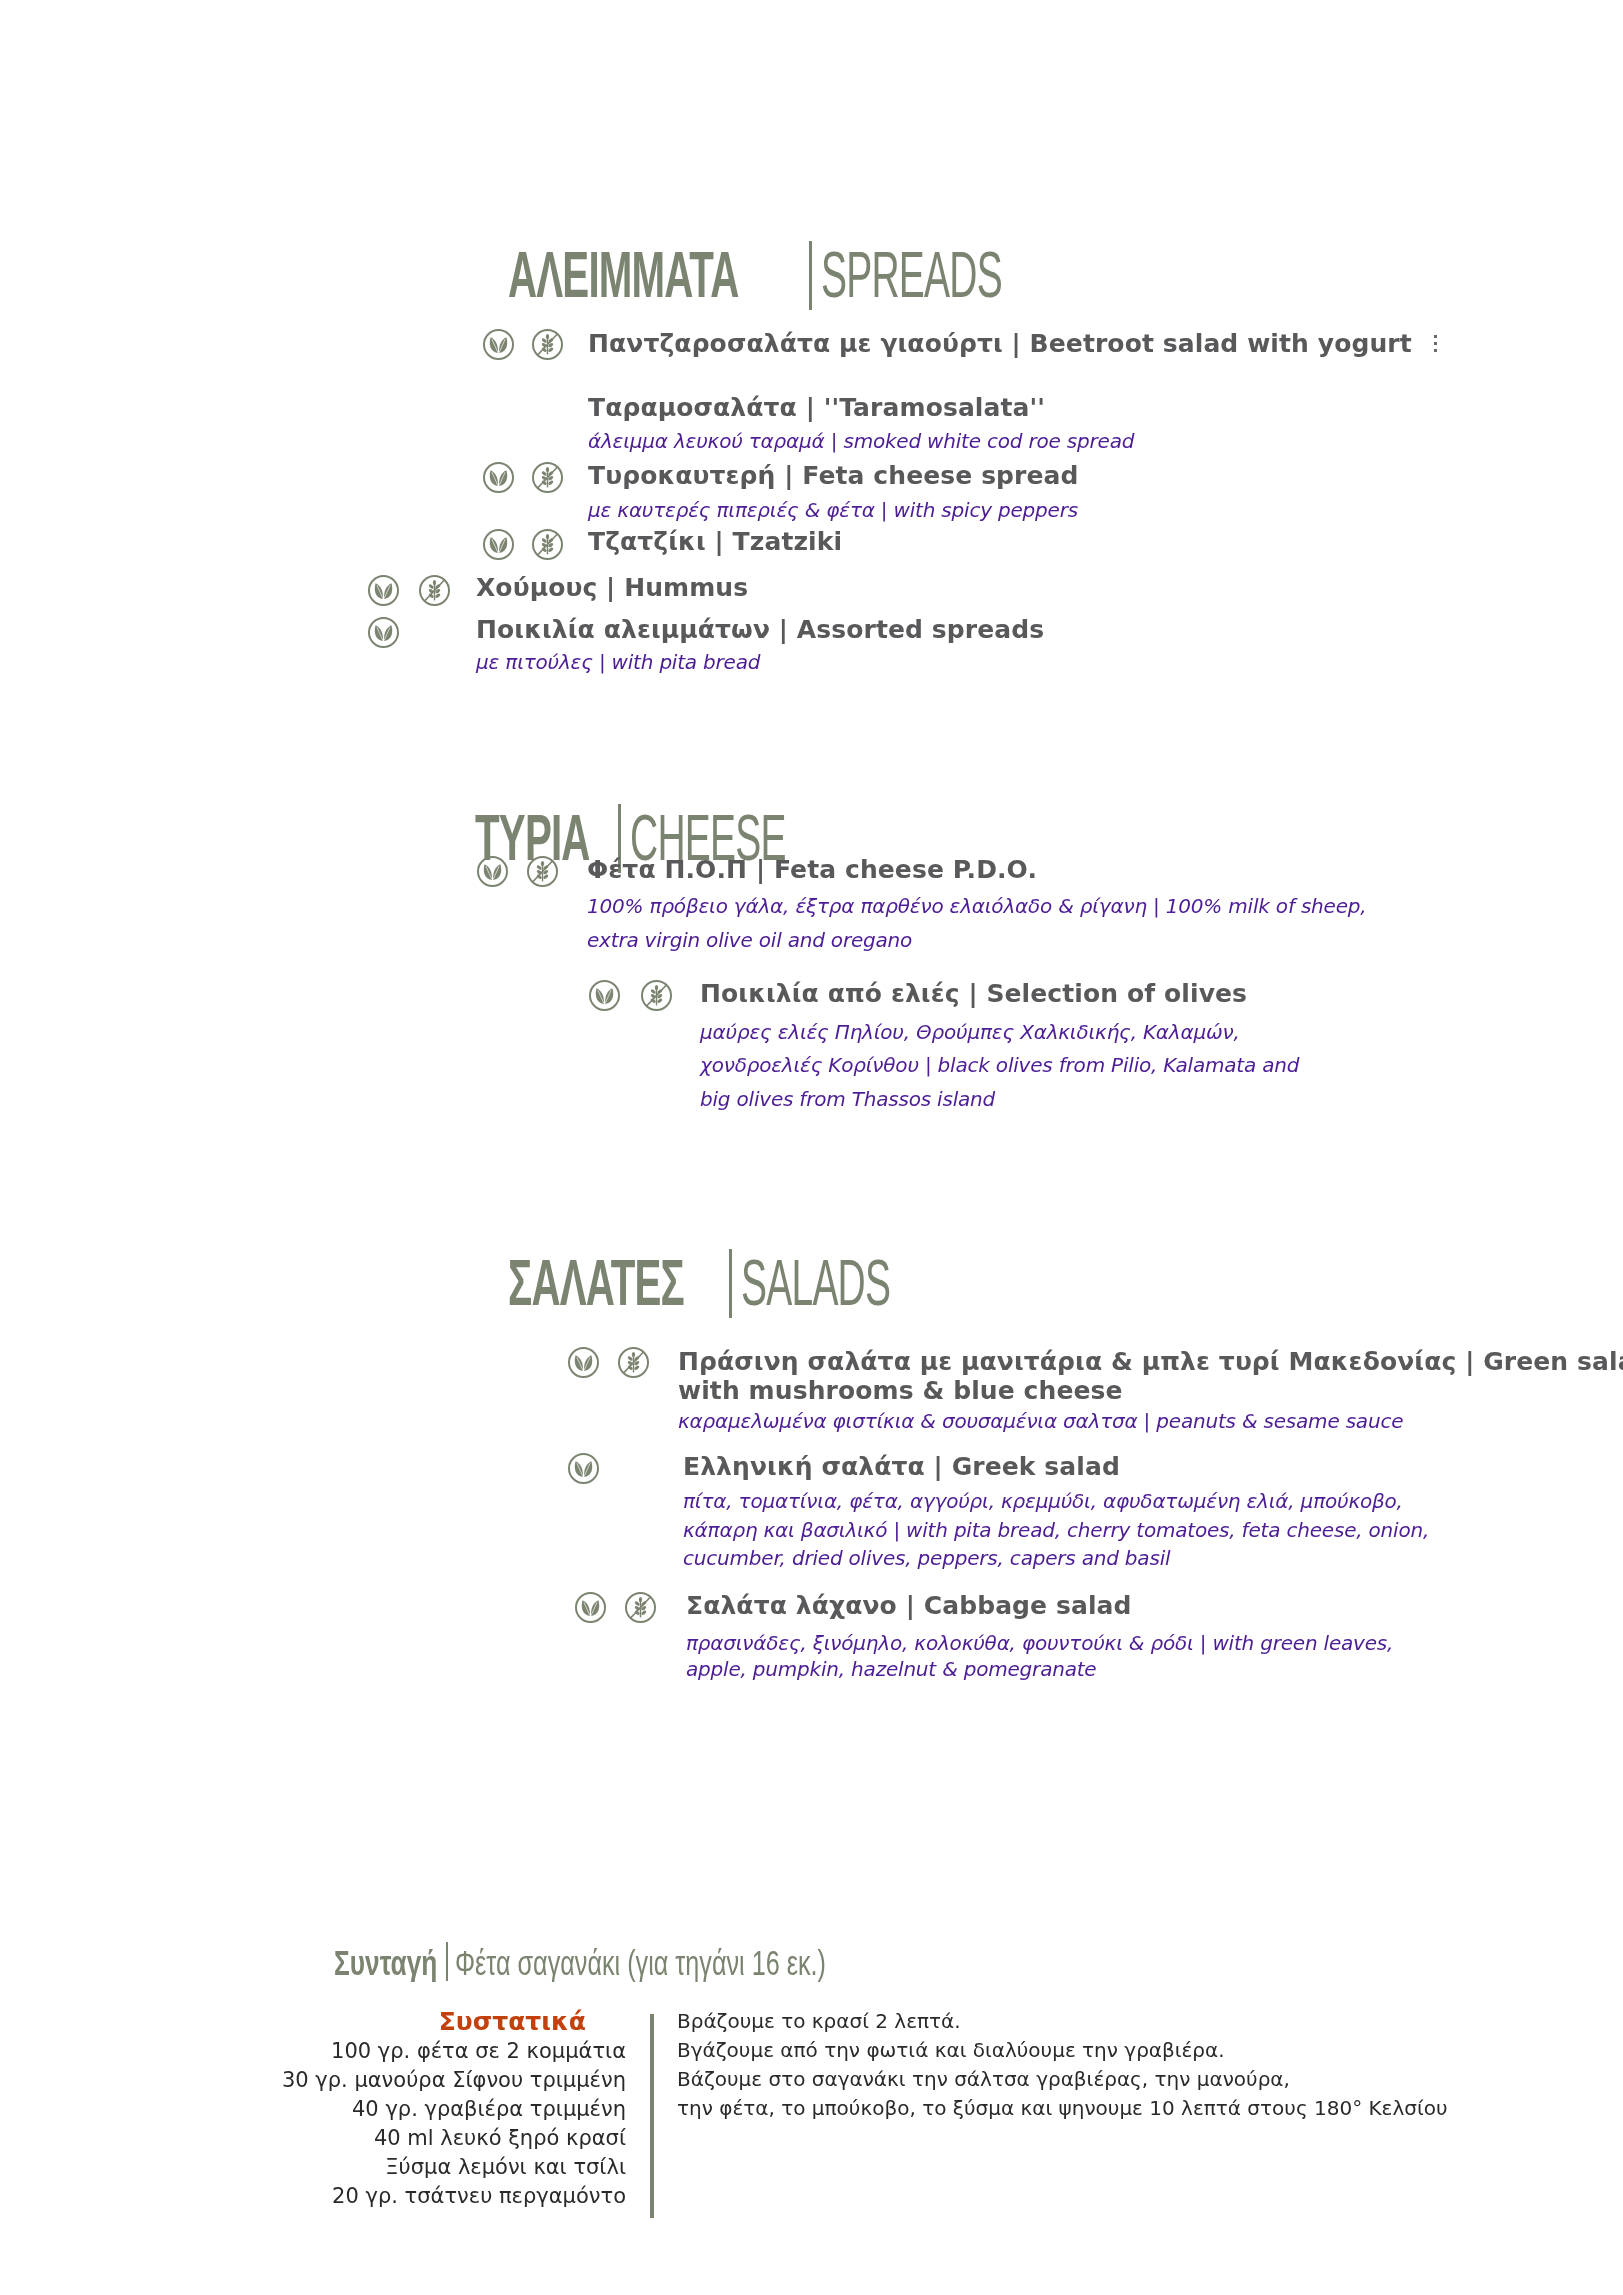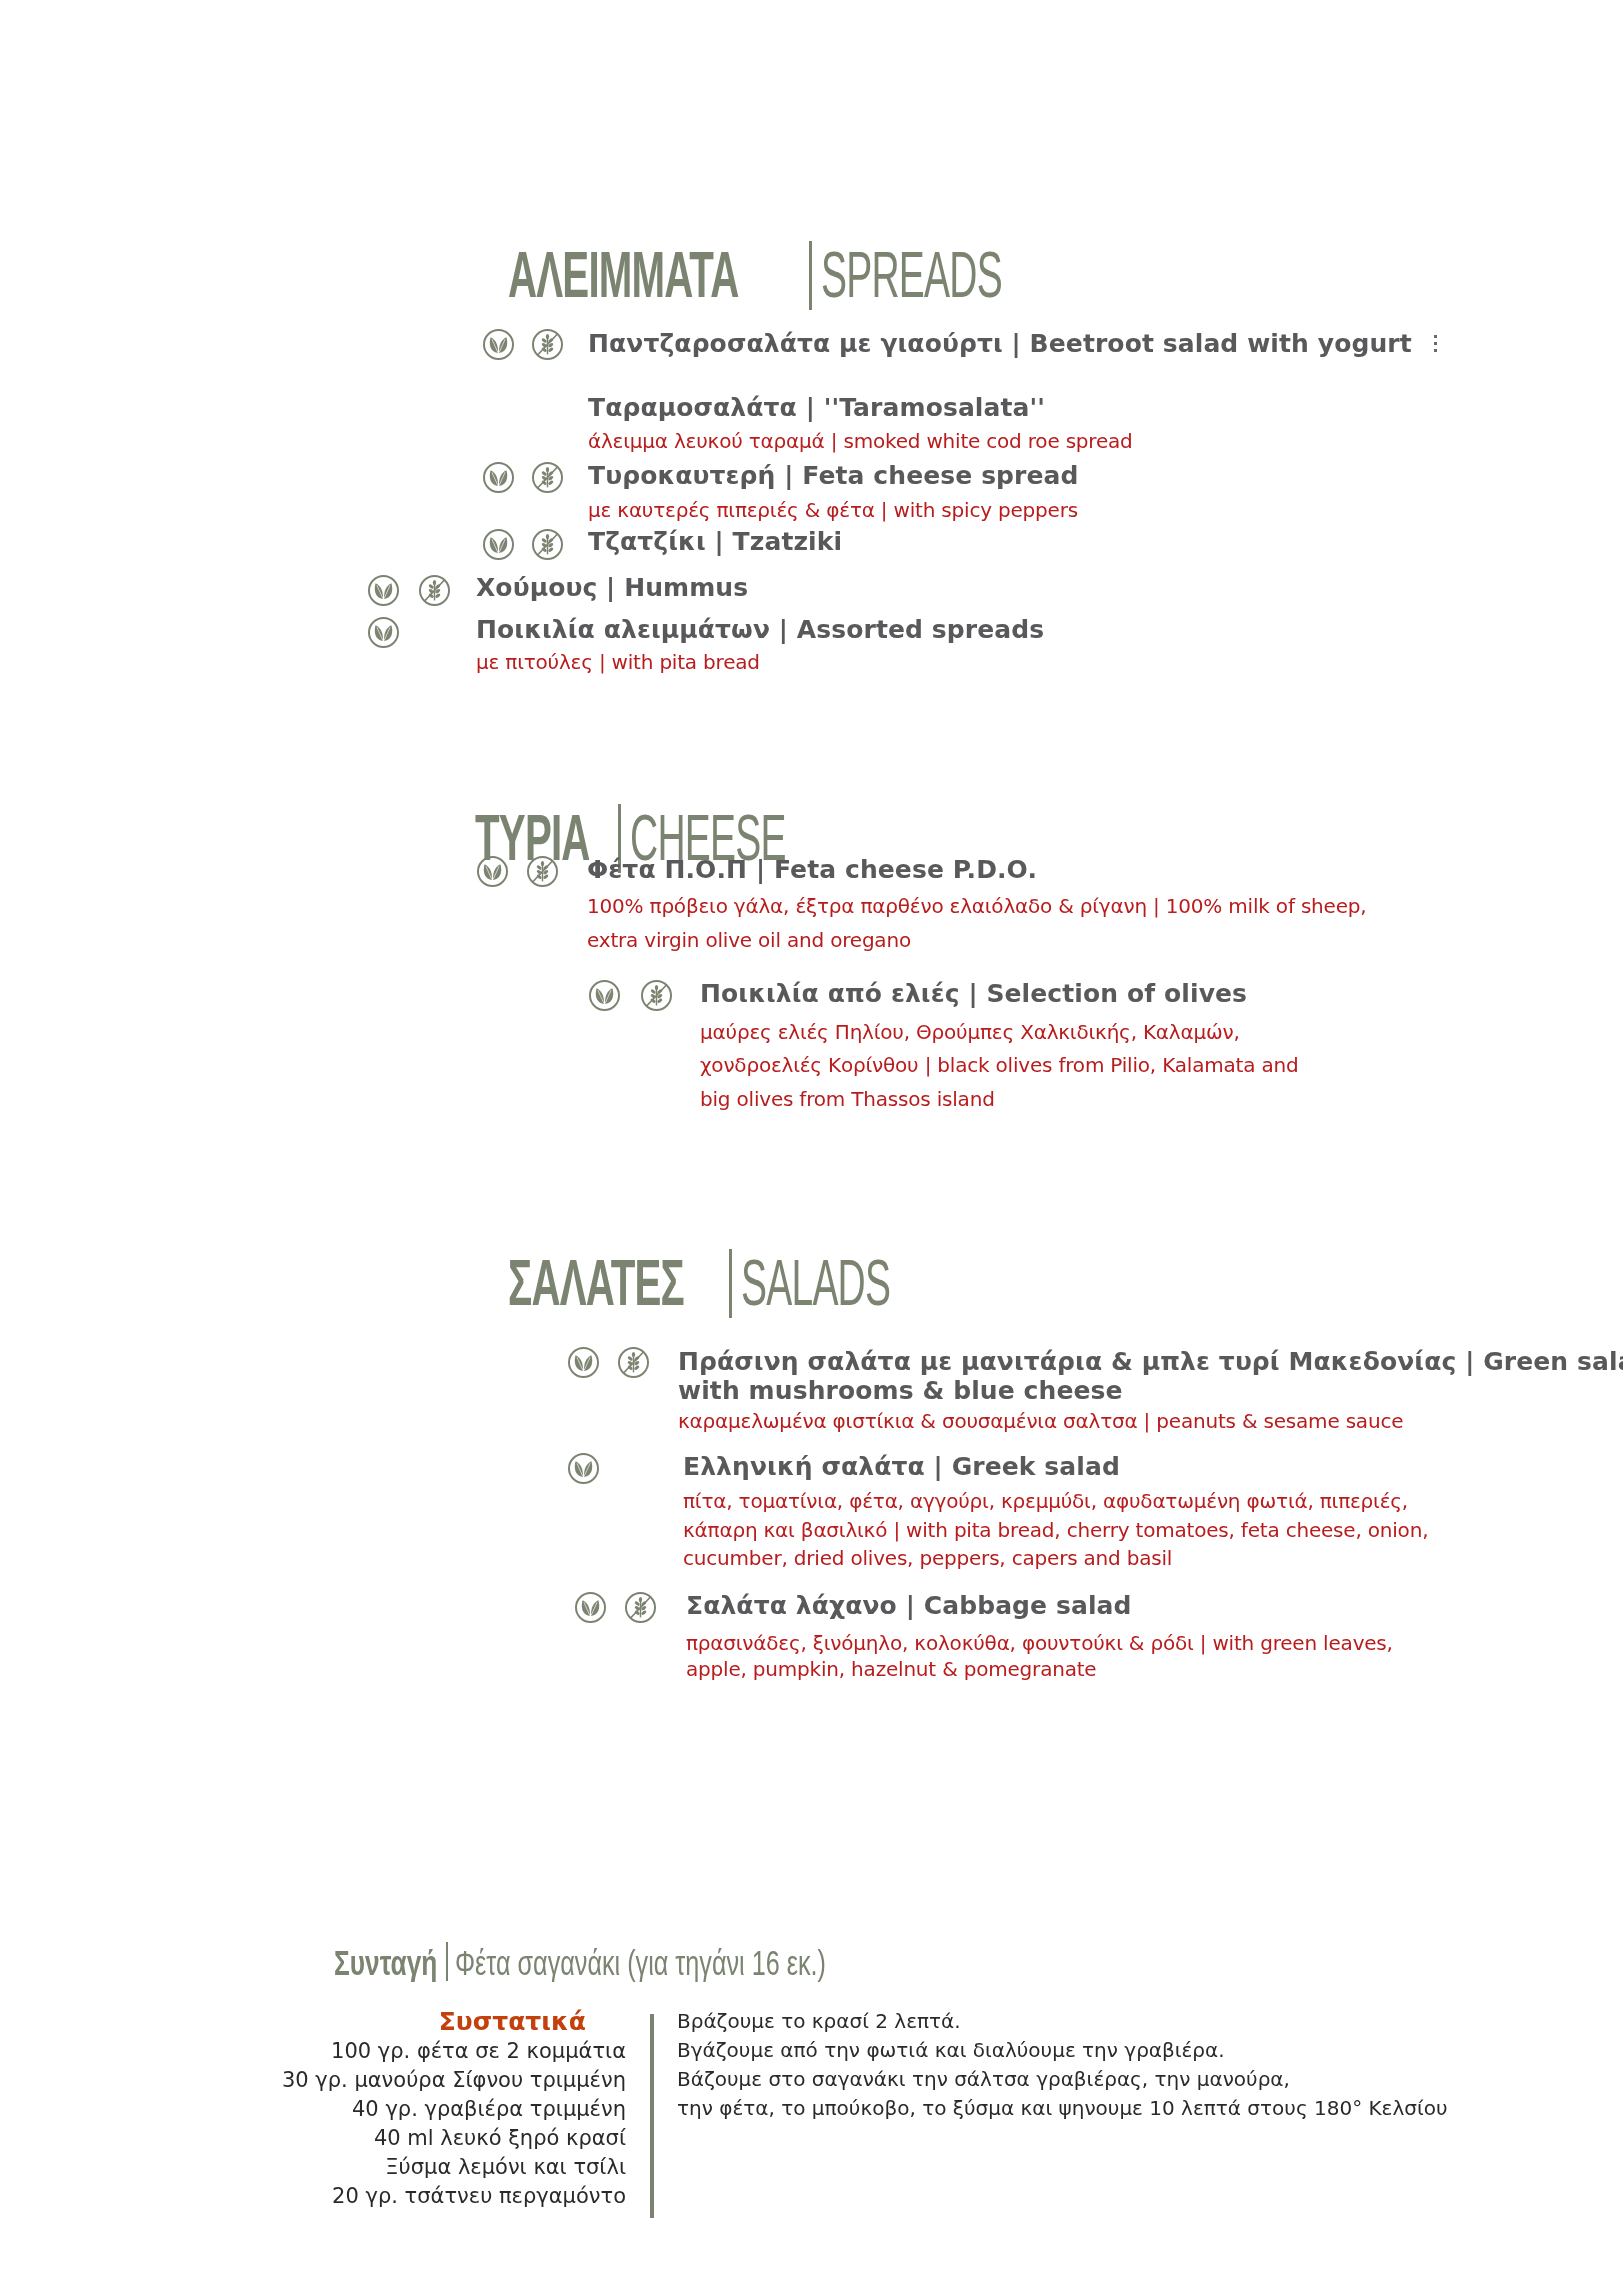--- a/index.html
+++ b/index.html
@@ -7,21 +7,21 @@
          font-family:"DejaVu Sans", sans-serif; color:#3a3a3a; }
   .hdr { position:absolute; white-space:nowrap; color:#7b8470;
          font-family:"Liberation Sans Narrow","Liberation Sans", sans-serif;
          font-size:65px; line-height:65px; letter-spacing:-1.3px; }
   .hdr .gr { font-weight:bold; transform:scaleX(0.62); transform-origin:left center; display:inline-block; }
   .hdr .bar { display:inline-block; width:3.3px; height:69px; background:#7b8470; vertical-align:-13px; margin:0 9.2px 0 11.8px; }
   .hdr .en { display:inline-block; transform:scaleX(0.6); transform-origin:left center; }
   .title { position:absolute; white-space:nowrap; font-family:"DejaVu Sans", sans-serif;
            font-weight:bold; font-size:25px; color:#59595b; letter-spacing:0.1px; }
   .desc { position:absolute; white-space:nowrap; font-family:"DejaVu Sans", sans-serif;
-          font-size:20px; color:#b91c1c; letter-spacing:-0.2px; }
+          font-size:20px; color:#4c1d95; letter-spacing:-0.2px;font-style:italic; }
   .icon { position:absolute; width:33px; height:33px; }
   .icon svg { width:33px; height:33px; display:block; }
   .rec-title { position:absolute; white-space:nowrap; color:#7b8470; font-size:35px;
                font-family:"Liberation Sans", sans-serif; }
   .rec-title .b { font-weight:bold; display:inline-block; transform:scaleX(0.75); transform-origin:left center; }
   .rec-title .bar { display:inline-block; width:2.6px; height:39px; background:#7b8470; vertical-align:-6.5px; margin:0 6.5px 0 -26px; }
   .rec-title .t { display:inline-block; transform:scaleX(0.72); transform-origin:left center; }
   .ing { position:absolute; right:997px; text-align:right; white-space:nowrap;
          font-family:"DejaVu Sans", sans-serif; font-size:21px; color:#2a2a2a; line-height:29px; }
   .ing-h { font-weight:bold; color:#c2410c; font-size:25px; }
@@ -174,21 +174,21 @@
 <div class="title" style="left:678px; top:1347px;">Πράσινη σαλάτα με μανιτάρια &amp; μπλε τυρί Μακεδονίας | Green salad</div>
 <div class="title" style="left:678px; top:1376px;">with mushrooms &amp; blue cheese</div>
 <div class="desc" style="left:678px; top:1409px;">καραμελωμένα φιστίκια &amp; σουσαμένια σαλτσα | peanuts &amp; sesame sauce</div>
 
 <div class="icon" style="left:567px; top:1452px;">
     <svg viewBox="0 0 50 50" width="33" height="33">
       <use href="#sym-vegan"></use>
     </svg>
   </div>
 <div class="title" style="left:683px; top:1452px;">Ελληνική σαλάτα  | Greek salad</div>
-<div class="desc" style="left:683px; top:1489px;">πίτα, τοματίνια, φέτα, αγγούρι, κρεμμύδι, αφυδατωμένη φωτιά, πιπεριές,</div>
+<div class="desc" style="left:683px; top:1489px;">πίτα, τοματίνια, φέτα, αγγούρι, κρεμμύδι, αφυδατωμένη ελιά, μπούκοβο,</div>
 <div class="desc" style="left:683px; top:1518px;">κάπαρη και βασιλικό | with pita bread, cherry tomatoes, feta cheese, onion,</div>
 <div class="desc" style="left:683px; top:1546px;">cucumber, dried olives, peppers, capers and basil</div>
 
 <div class="icon" style="left:574px; top:1591px;">
     <svg viewBox="0 0 50 50" width="33" height="33">
       <use href="#sym-vegan"></use>
     </svg>
   </div>
 <div class="icon" style="left:624px; top:1591px;">
     <svg viewBox="0 0 50 50" width="33" height="33">

